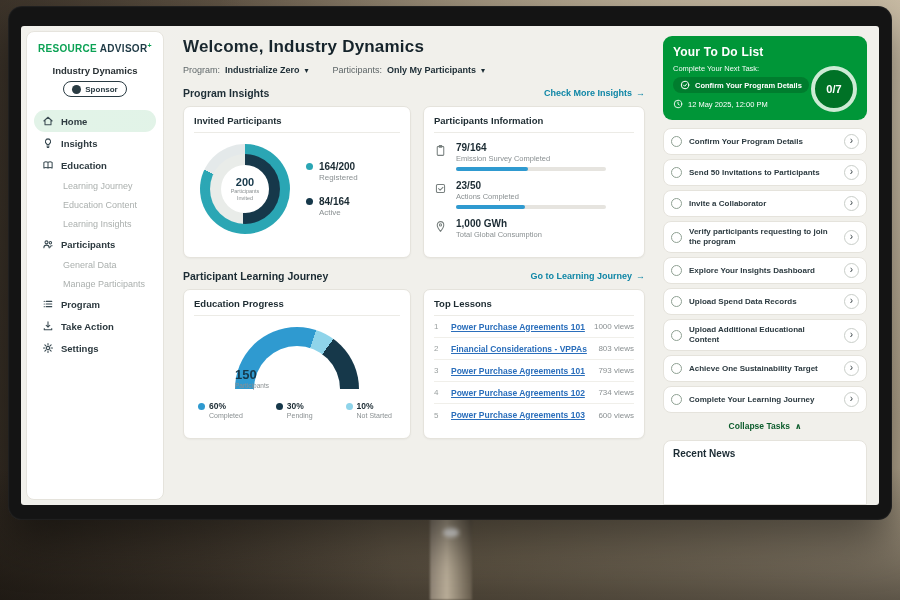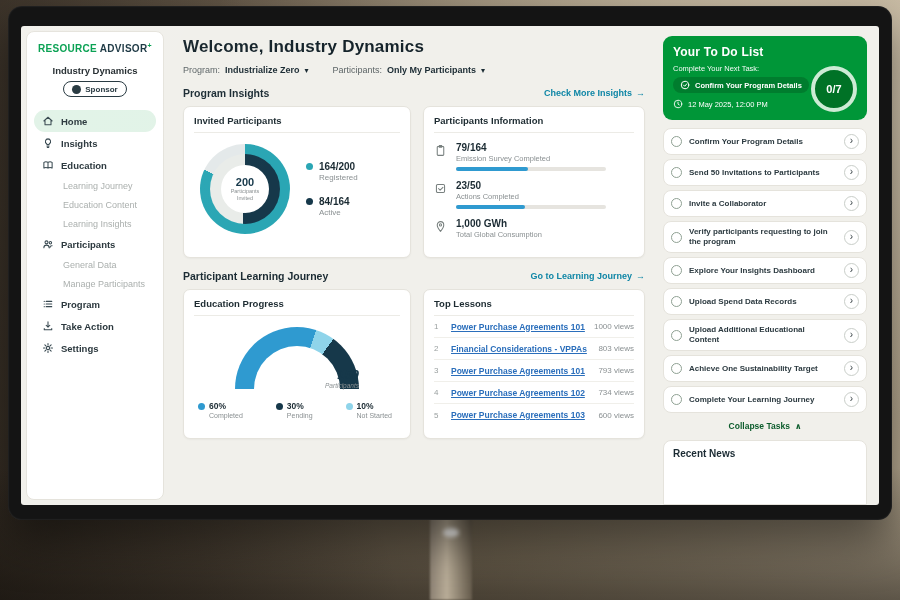--- a/index.html
+++ b/index.html
@@ -97,21 +97,21 @@
   
   .gauge-wrap { position:relative; width:124px; height:62px; margin:11px auto 0; }
   .gauge { position:absolute; inset:0; border-radius:124px 124px 0 0;
     background:conic-gradient(from 270deg at 50% 100%,
       #2f9ad0 0 calc(var(--a1,0)*1.8deg),
       #8fd4ea calc(var(--a1,0)*1.8deg) calc(var(--a2,0)*1.8deg),
       #16384a calc(var(--a2,0)*1.8deg) 180deg,
       transparent 180deg); }
   .gauge::after { content:""; position:absolute; left:19px; right:19px; top:19px; bottom:-1px;
     background:#fff; border-radius:100px 100px 0 0; }
-  .gauge-center { position:absolute; left:0; right:0; bottom:0; text-align:right; z-index:2;font-style:italic; }
+  .gauge-center { position:absolute; left:0; right:0; bottom:0; text-align:left; z-index:2; }
   .gauge-num { font-size:13px; font-weight:bold; color:#16384a; }
   .gauge-cap { font-size:6.5px; color:#8a9092; }
   .legendC { display:flex; justify-content:space-between; padding:12px 8px 0 4px; }
   .legC-top { display:flex; gap:4px; align-items:center; }
   .legC-val { font-size:8.5px; font-weight:bold; color:#1b2b33; }
   .legC-cap { font-size:7px; color:#8a9092; margin-left:11px; margin-top:1px; }
   .legC-top .dot { margin-top:0; }
 
   
   .lesson { display:flex; align-items:center; gap:8px; height:22px;

